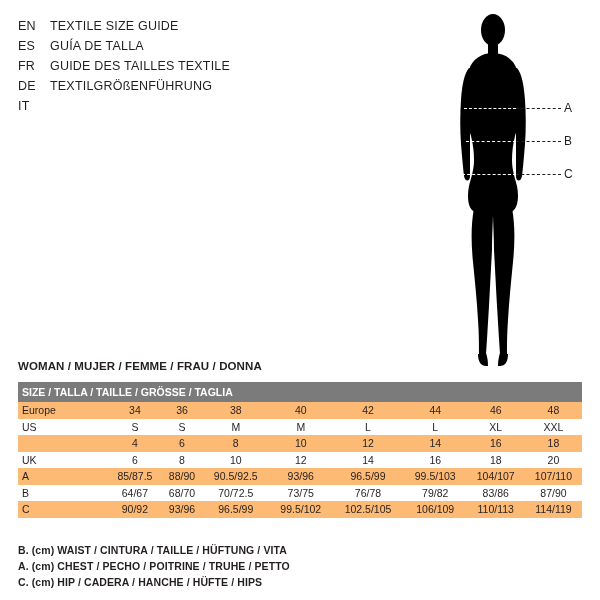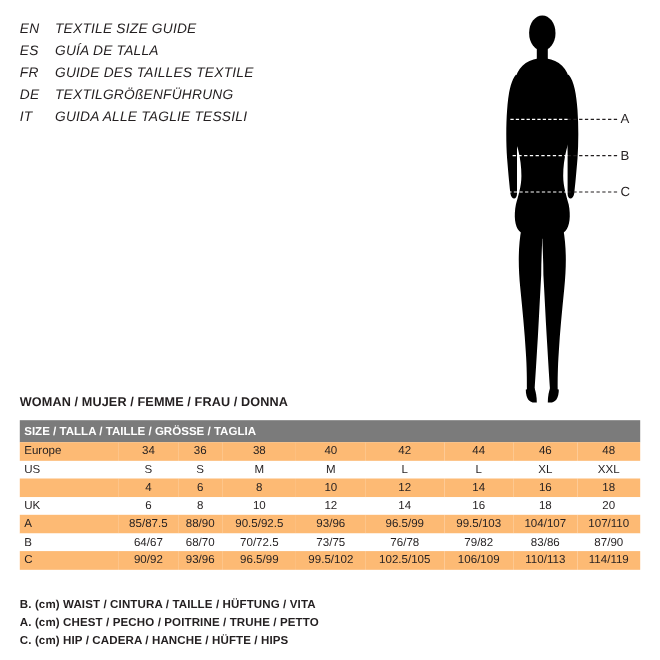--- a/index.html
+++ b/index.html
@@ -27,21 +27,20 @@
     position: absolute;
     left: 18px;
     top: 16px;
     width: 340px;
   }
   .lang-row {
     display: flex;
     align-items: flex-end;
     height: 20px;
     line-height: 20px;
-    font-style: italic;
   }
   .lang-code {
     width: 32px;
     font-size: 12.5px;
     letter-spacing: 0.2px;
     color: #231f20;
   }
   .lang-text {
     font-size: 12.5px;
     letter-spacing: 0.2px;
@@ -157,21 +156,20 @@
     <div class="lang-row">
       <span class="lang-code">FR</span>
       <span class="lang-text">GUIDE DES TAILLES TEXTILE</span>
     </div>
     <div class="lang-row">
       <span class="lang-code">DE</span>
       <span class="lang-text">TEXTILGRÖßENFÜHRUNG</span>
     </div>
     <div class="lang-row">
       <span class="lang-code">IT</span>
-      <span class="lang-text">GUIDA ALLE TAGLIE TESSILI</span>
     </div>
   </div>
 
   <div class="figure-wrap">
     <svg class="figure-svg" viewBox="0 0 110 360" xmlns="http://www.w3.org/2000/svg">
       <g fill="#000000">
 
         <ellipse cx="55" cy="20" rx="12" ry="16"></ellipse>
 
         <rect x="50" y="33" width="10" height="12"></rect>

